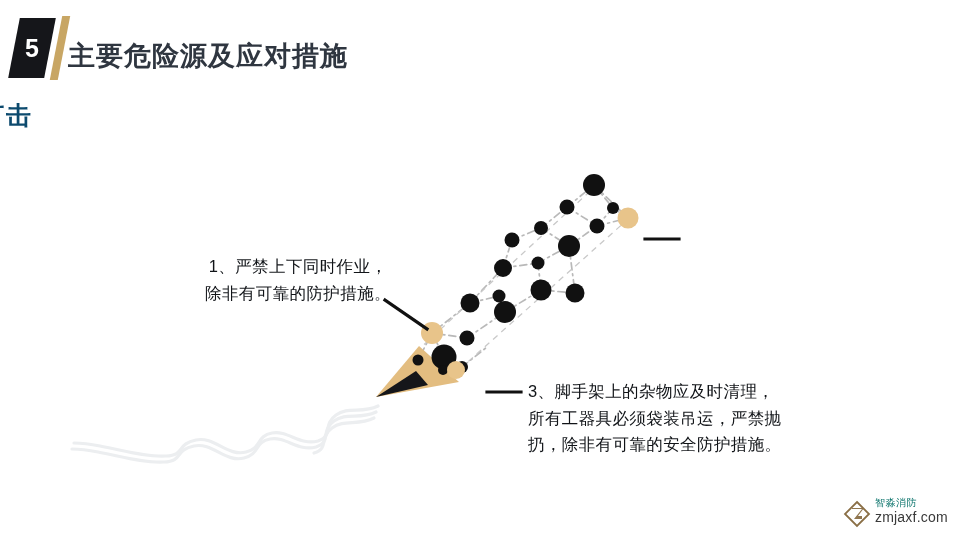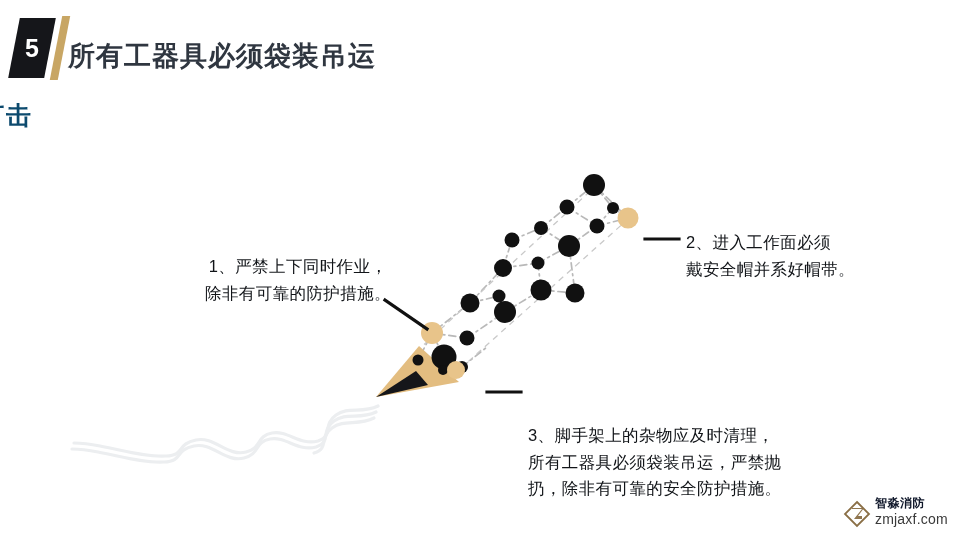--- a/index.html
+++ b/index.html
@@ -56,48 +56,48 @@
     position:absolute;
     color:#111418;
     font-size:16.5px;
     line-height:1.62;
     letter-spacing:0.4px;
     font-family:"Liberation Sans","DejaVu Sans",sans-serif;
     white-space:pre-line;
   }
   #callout-1{left:172px;top:253px;width:252px;text-align:center;}
   #callout-2{left:686px;top:229px;width:250px;text-align:left;}
-  #callout-3{left:528px;top:378px;width:330px;text-align:left;margin-top:44px;}
+  #callout-3{left:528px;top:378px;width:330px;text-align:left;}
 
   
   .logo{position:absolute;left:843px;top:497px;width:112px;height:36px;}
   .logo-mark{position:absolute;left:0;top:3px;width:28px;height:28px;}
   .logo-text{position:absolute;left:32px;top:0px;width:80px;}
   .logo-cn{
-    font-size:12px;font-weight:700;color:#0f172a;
+    font-size:10px;font-weight:400;color:#0f766e;
     letter-spacing:0.5px;line-height:1.15;
     font-family:"Liberation Sans","DejaVu Sans",sans-serif;
   }
   .logo-url{
     font-size:14px;color:#3a3a3a;letter-spacing:0.2px;line-height:1.2;
     font-family:"Liberation Sans","DejaVu Sans",sans-serif;
   }
 </style>
 </head>
 <body>
 
 <div id="slide">
 
   <div class="header">
     <div class="badge-wrap">
       <div class="badge-black"></div>
       <div class="badge-num">5</div>
       <div class="badge-gold"></div>
     </div>
-    <div class="header-title">所有工器具必须袋装吊运</div>
+    <div class="header-title">主要危险源及应对措施</div>
   </div>
 
   <div class="subtitle">
     <span class="subtitle-inner">物体打击</span>
   </div>
 
   <svg id="art" viewBox="0 0 960 540">
 
     <g fill="none" stroke="#eceef0" stroke-width="3.2" stroke-linecap="round" stroke-linejoin="round">
       <path d="M378,406 C362,414 348,406 336,415 C322,425 334,436 318,441
@@ -185,22 +185,20 @@
 
     <g stroke="#111111" stroke-width="3.2" stroke-linecap="square">
       <line x1="385" y1="300" x2="427" y2="329"></line>
       <line x1="645" y1="239" x2="679" y2="239"></line>
       <line x1="487" y1="392" x2="521" y2="392"></line>
     </g>
   </svg>
 
   <div class="callout" id="callout-1">1、严禁上下同时作业，
 除非有可靠的防护措施。</div>
-  <div class="callout" id="callout-2">2、进入工作面必须
-戴安全帽并系好帽带。</div>
   <div class="callout" id="callout-3">3、脚手架上的杂物应及时清理，
 所有工器具必须袋装吊运，严禁抛
 扔，除非有可靠的安全防护措施。</div>
 
   <div class="logo">
     <svg class="logo-mark" viewBox="0 0 28 28">
       <polygon points="14,2 26,14 14,26 2,14" fill="none" stroke="#8a6f46" stroke-width="1.8"></polygon>
       <polygon points="9,9 19,9 11,19 19,19 19,16 15,16 21,8 9,8" fill="#8a6f46" opacity="0.95"></polygon>
     </svg>
     <div class="logo-text">

